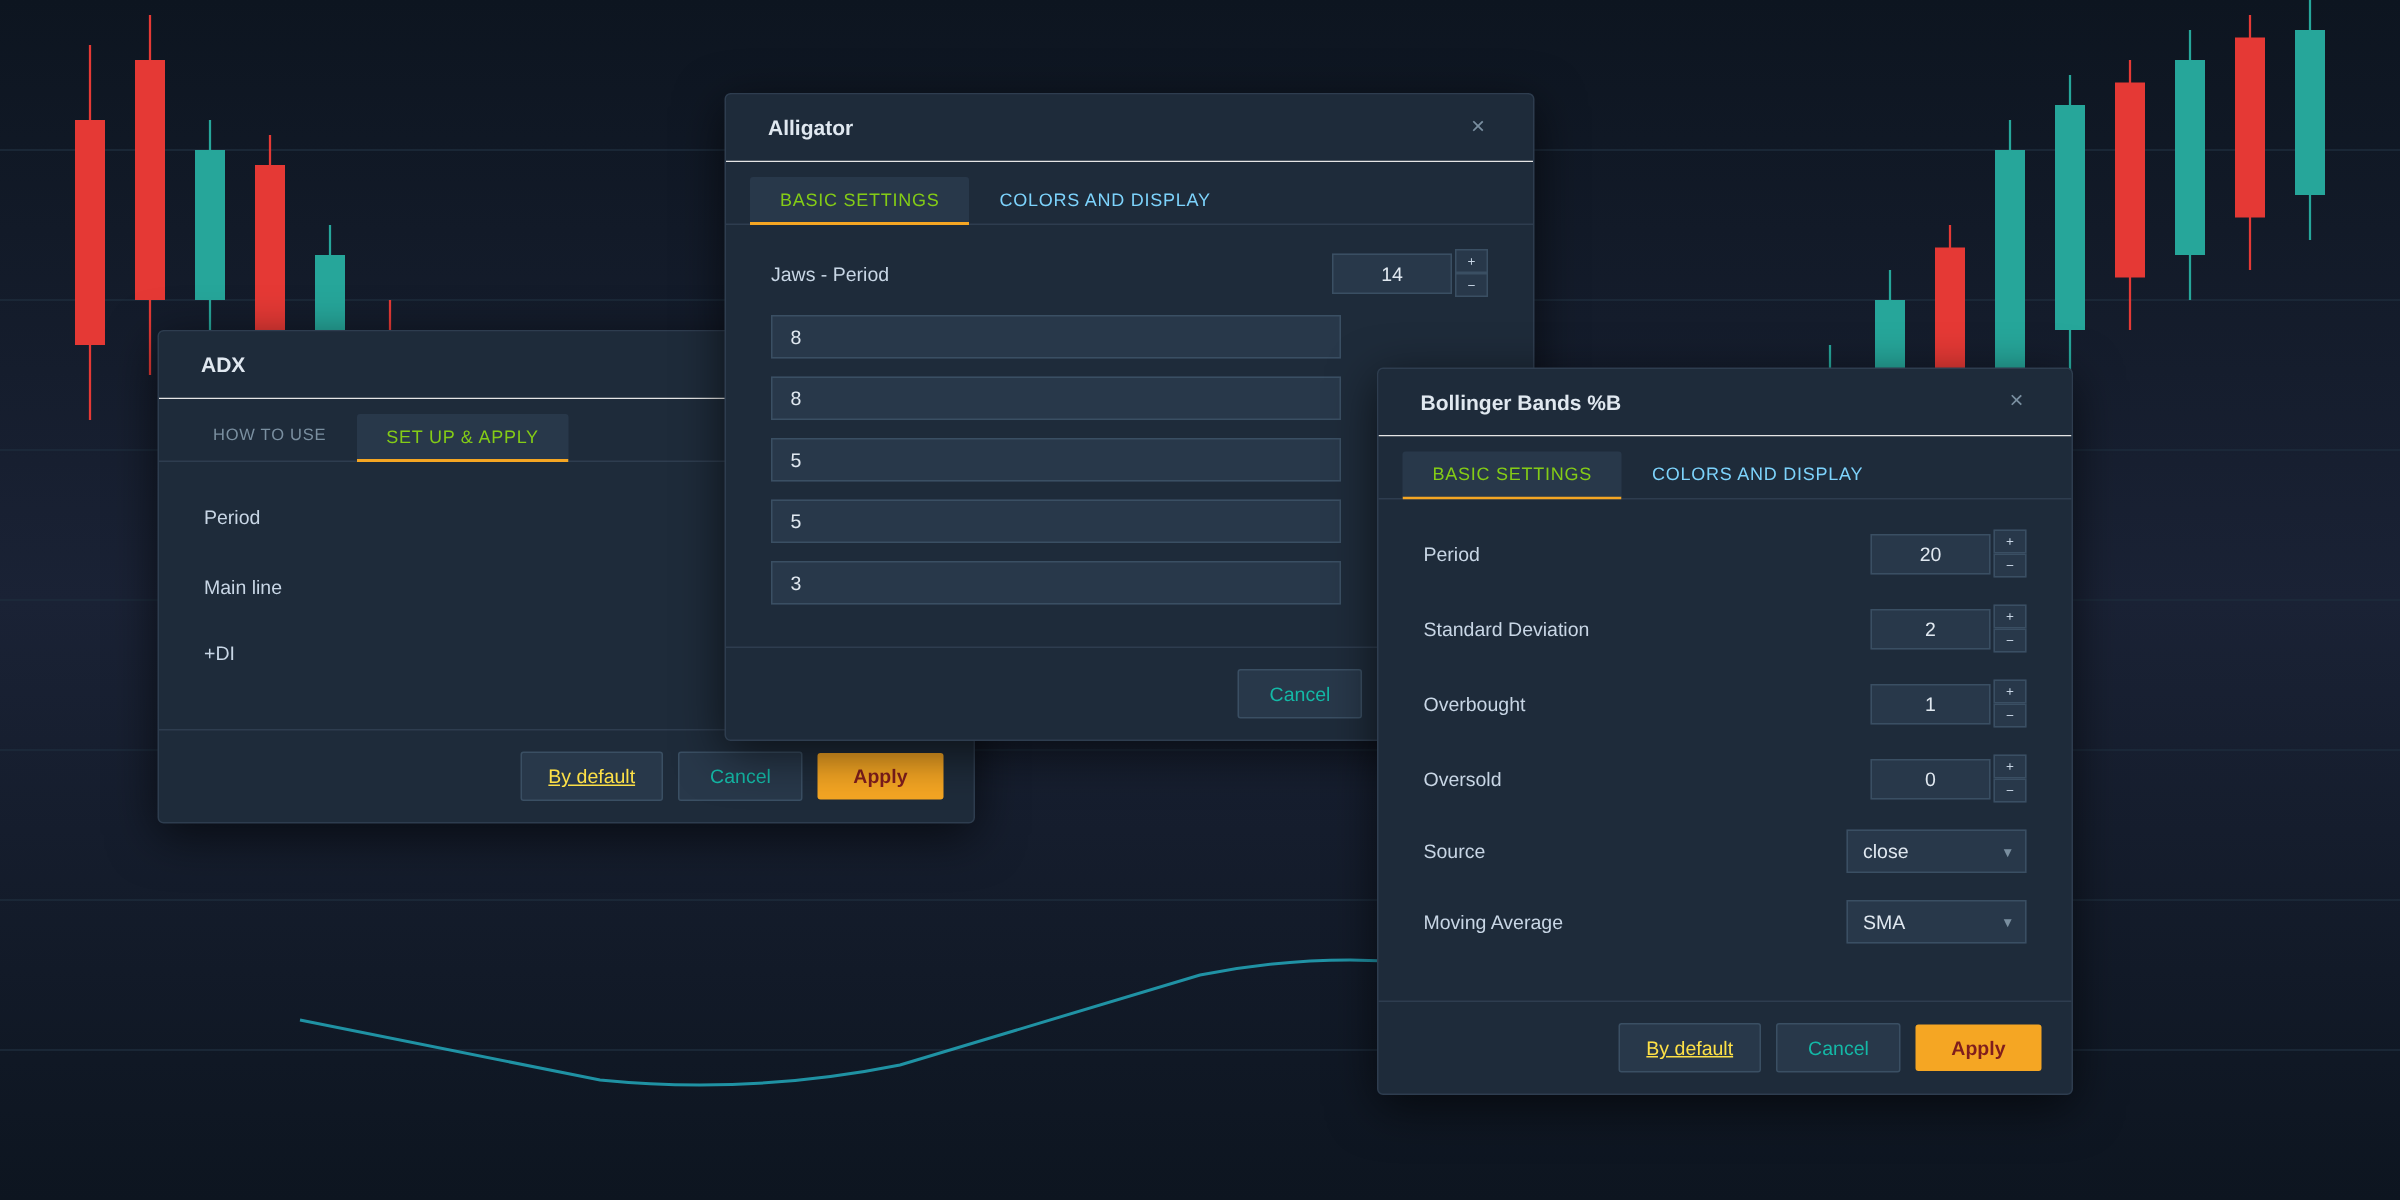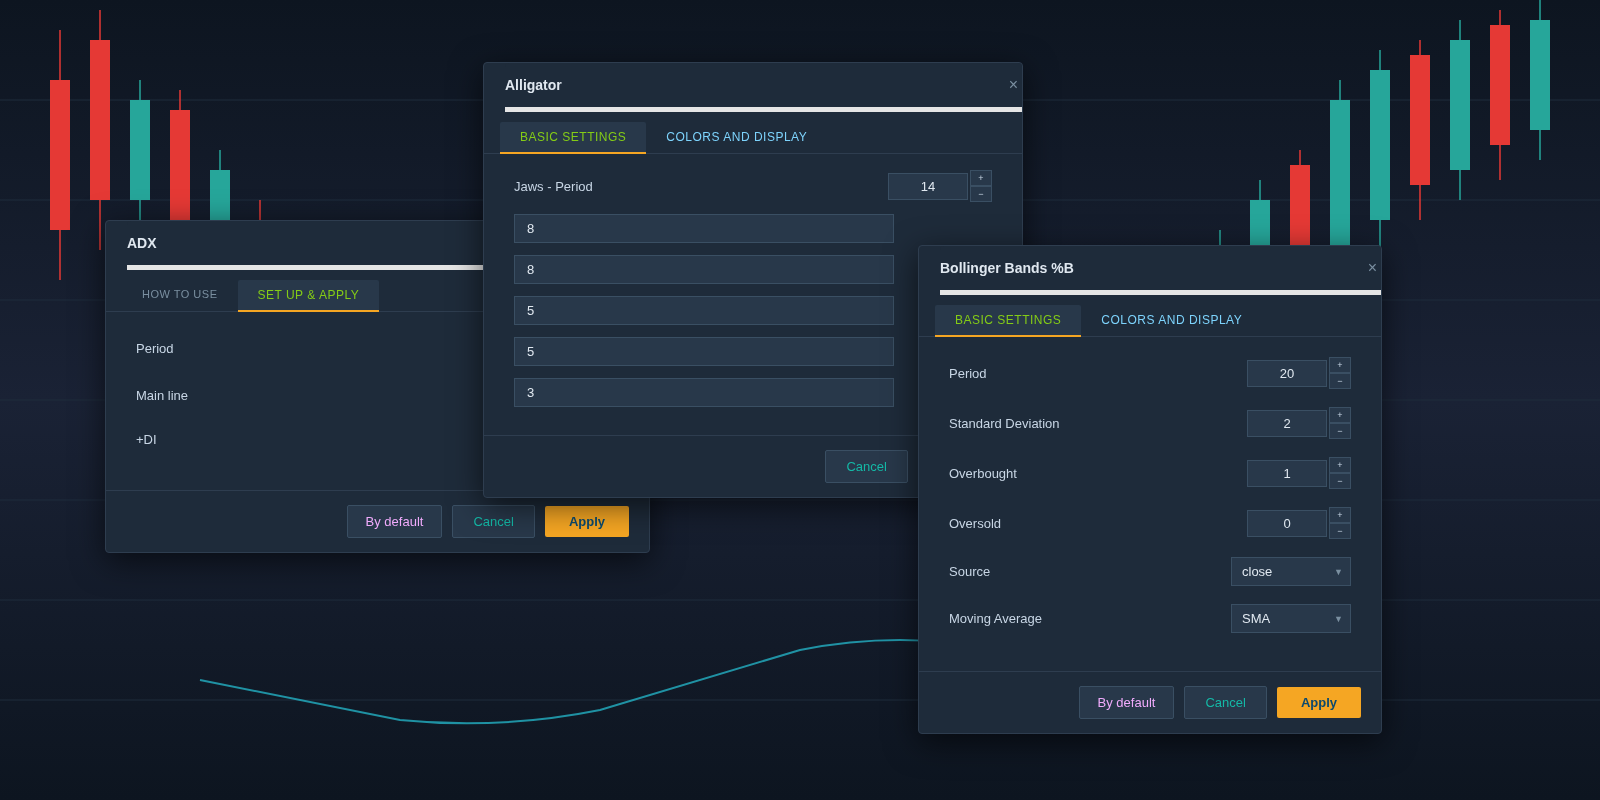--- a/index.html
+++ b/index.html
@@ -28,25 +28,24 @@
       border-radius: 4px;
       box-shadow: 0 8px 32px rgba(0,0,0,0.6);
       color: #c8d6e5;
       font-size: 13px;
     }
 
     .dialog-header {
       display: flex;
       align-items: center;
       justify-content: space-between;
-      padding: 12px 0;
-      border-bottom: 5px solid #e5e5e5;
+      padding: 12px 28px;
+      border-bottom: 1px solid #e5e5e5;
       background: #1e2b3a;
       border-radius: 4px 4px 0 0;
-      margin-left: 21px;
     }
 
     .dialog-title {
       font-size: 14px;
       font-weight: 600;
       color: #e0e8f0;
     }
 
     .close-btn {
       cursor: pointer;
@@ -220,41 +219,42 @@
       align-items: center;
       justify-content: flex-end;
       padding: 14px 20px;
       gap: 10px;
       border-top: 1px solid #2e3d4f;
     }
 
     .btn-default {
       background: #28384a;
       border: 1px solid #3a4f63;
-      color: #f0abfc;
+      color: #fde047;
       padding: 8px 18px;
       cursor: pointer;
       font-size: 13px;
       border-radius: 2px;
+      text-decoration: underline;
     }
 
     .btn-cancel {
       background: #28384a;
       border: 1px solid #3a4f63;
       color: #14b8a6;
       padding: 8px 20px;
       cursor: pointer;
       font-size: 13px;
       border-radius: 2px;
     }
 
     .btn-apply {
       background: #f5a623;
       border: none;
-      color: #0c4a6e;
+      color: #7f1d1d;
       padding: 8px 24px;
       cursor: pointer;
       font-size: 13px;
       font-weight: 600;
       border-radius: 2px;
     }
 
     
     #dlg-adx {
       left: 105px;

